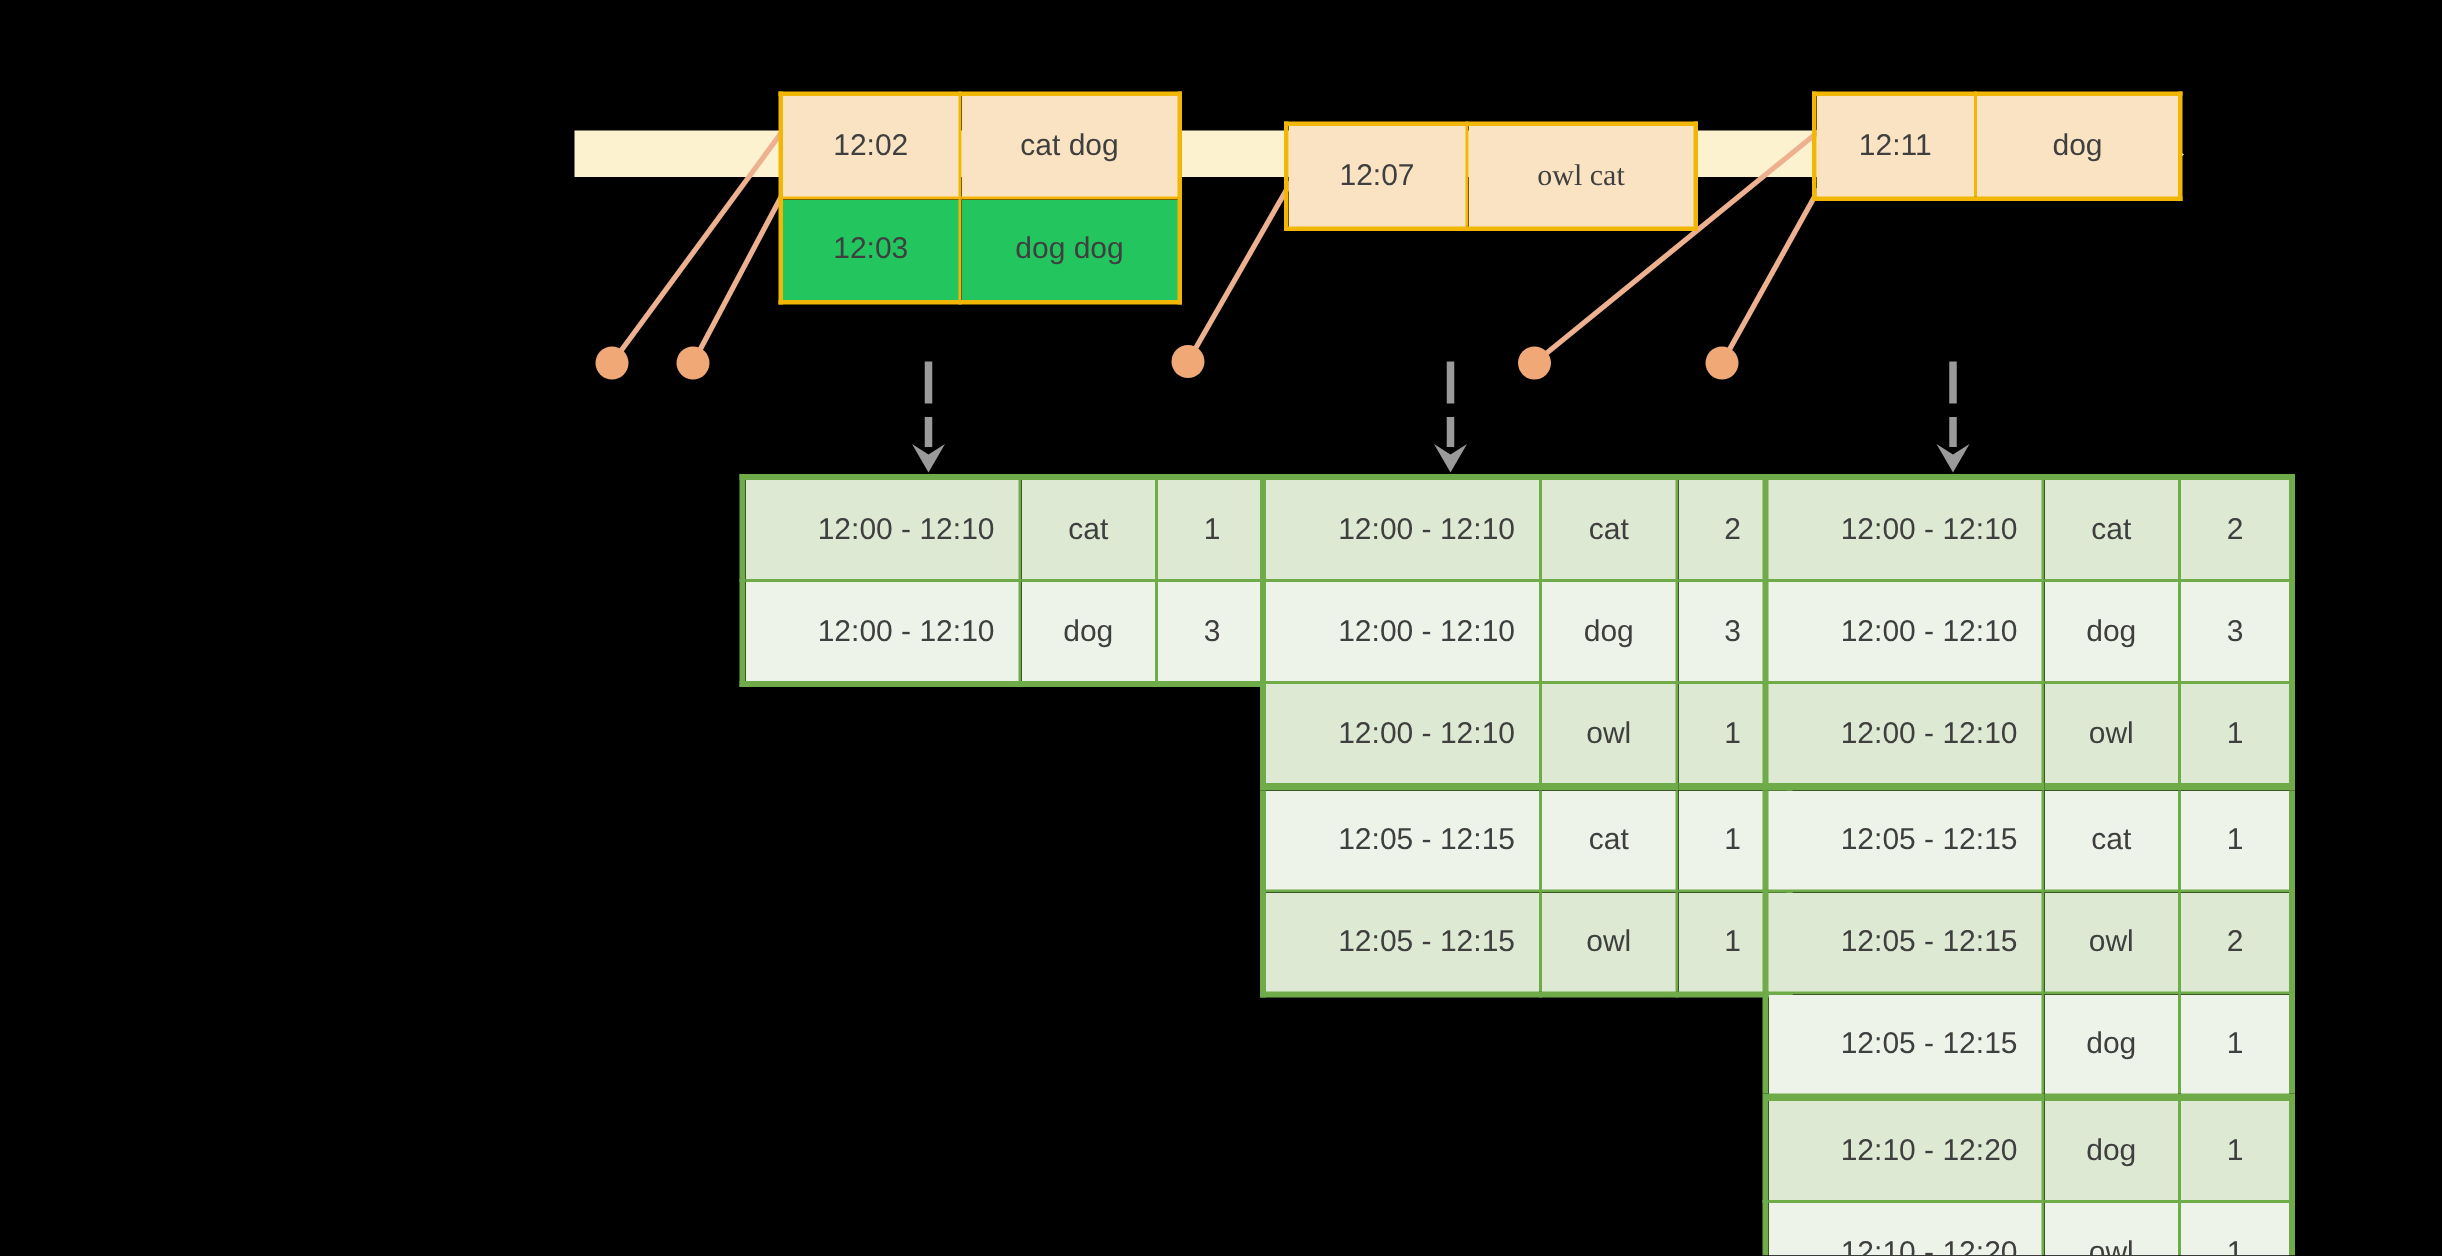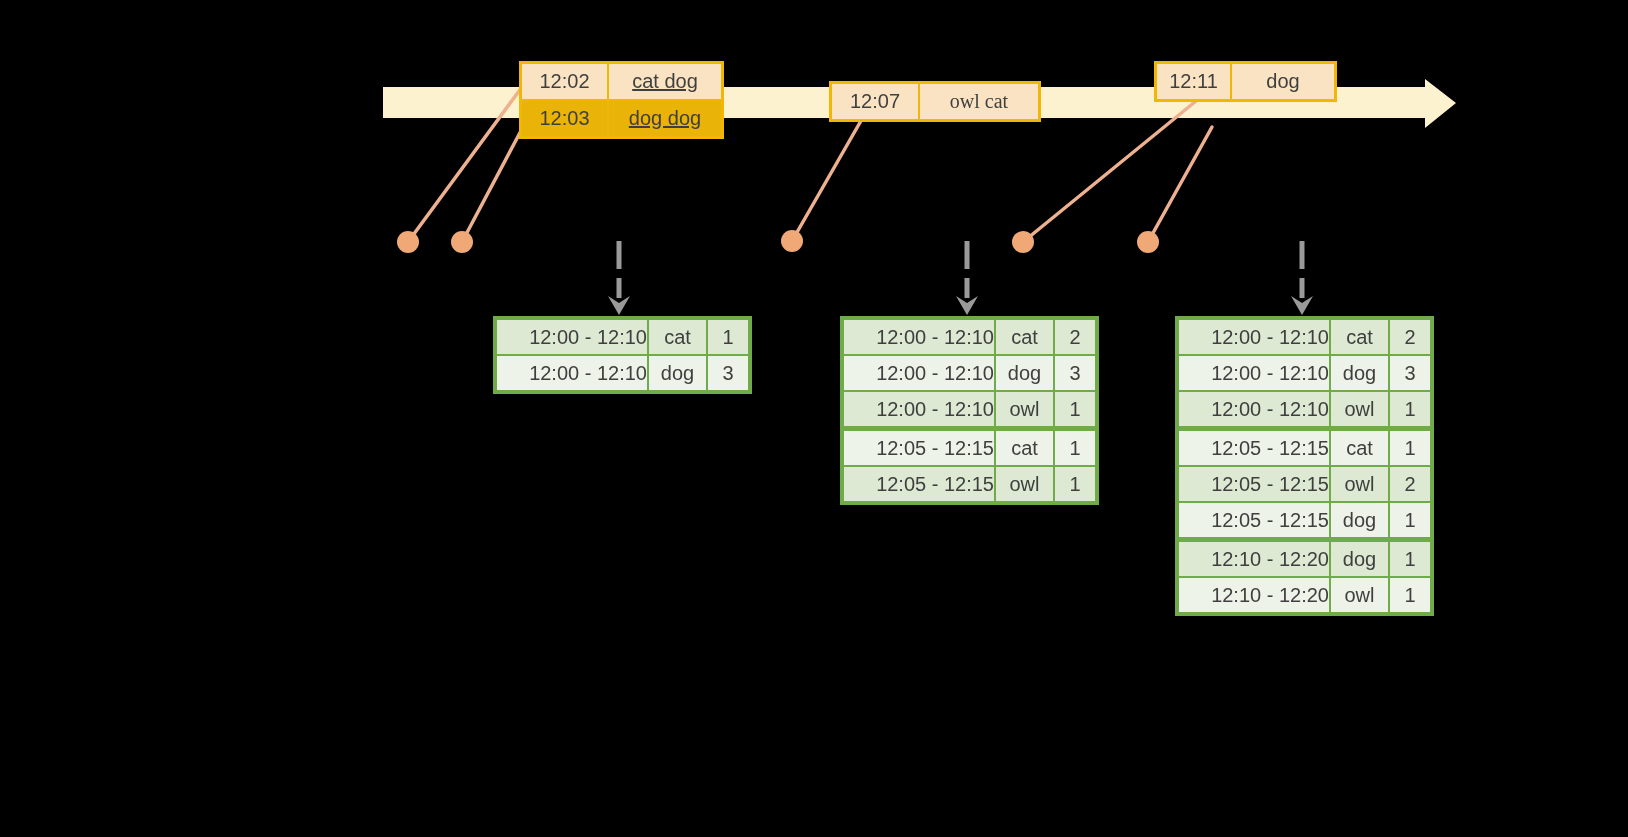--- a/index.html
+++ b/index.html
@@ -3,28 +3,28 @@
 <meta charset="utf-8">
 <style>
   html,body{margin:0;padding:0;background:#000;}
   #stage{
     position:relative;width:1628px;height:837px;background:#000;overflow:hidden;
     font-family:"Liberation Sans","DejaVu Sans",sans-serif;color:#3f3f3f;
   }
   #overlay{position:absolute;left:0;top:0;}
 
   table{border-collapse:collapse;position:absolute;table-layout:fixed;}
-  td{text-align:center;vertical-align:middle;padding:0;font-size:20px;overflow:hidden;white-space:nowrap;}
+  td{text-align:center;vertical-align:middle;padding:16px;font-size:20px;overflow:hidden;white-space:nowrap;}
 
   
   .event-table{border:3px solid #f2b705;}
   .event-table td{border:2px solid #f2b705;height:35px;}
   .event-table tr.row-even td{background:#fae3c2;}
-  .event-table tr.row-odd  td{background:#eab308;}
-  .et-a td:first-child{width:85px;}  .et-a td:last-child{width:112px;text-decoration:underline;}
+  .event-table tr.row-odd  td{background:#22c55e;}
+  .et-a td:first-child{width:85px;}  .et-a td:last-child{width:112px;}
   .et-b td:first-child{width:86px;}  .et-b td:last-child{width:118px;font-family:Liberation Serif, serif;}
   .et-c td:first-child{width:73px;}  .et-c td:last-child{width:102px;}
 
   
   .result-table{border:4px solid #6fab49;}
   .result-table td{border:2px solid #6fab49;height:34px;}
   .result-table tr.row-even td{background:#dde9d2;}
   .result-table tr.row-odd  td{background:#eef3e9;}
   .result-table tr.group-start td{border-top-width:5px;}
   .result-table td:nth-child(1){width:150px;text-align:right;}
@@ -77,31 +77,31 @@
           <td>cat dog</td>
         </tr>
 
         <tr class="row-odd">
           <td>12:03</td>
           <td>dog dog</td>
         </tr>
       </tbody>
   </table>
 
-  <table class="event-table et-b" style="left:829px;top:81px">
+  <table class="event-table et-b" style="left:856px;top:81px">
     <tbody>
 
         <tr class="row-even">
           <td>12:07</td>
           <td>owl cat</td>
         </tr>
       </tbody>
   </table>
 
-  <table class="event-table et-c" style="left:1154px;top:61px">
+  <table class="event-table et-c" style="left:1208px;top:61px">
     <tbody>
 
         <tr class="row-even">
           <td>12:11</td>
           <td>dog</td>
         </tr>
 
       </tbody>
   </table>
 

